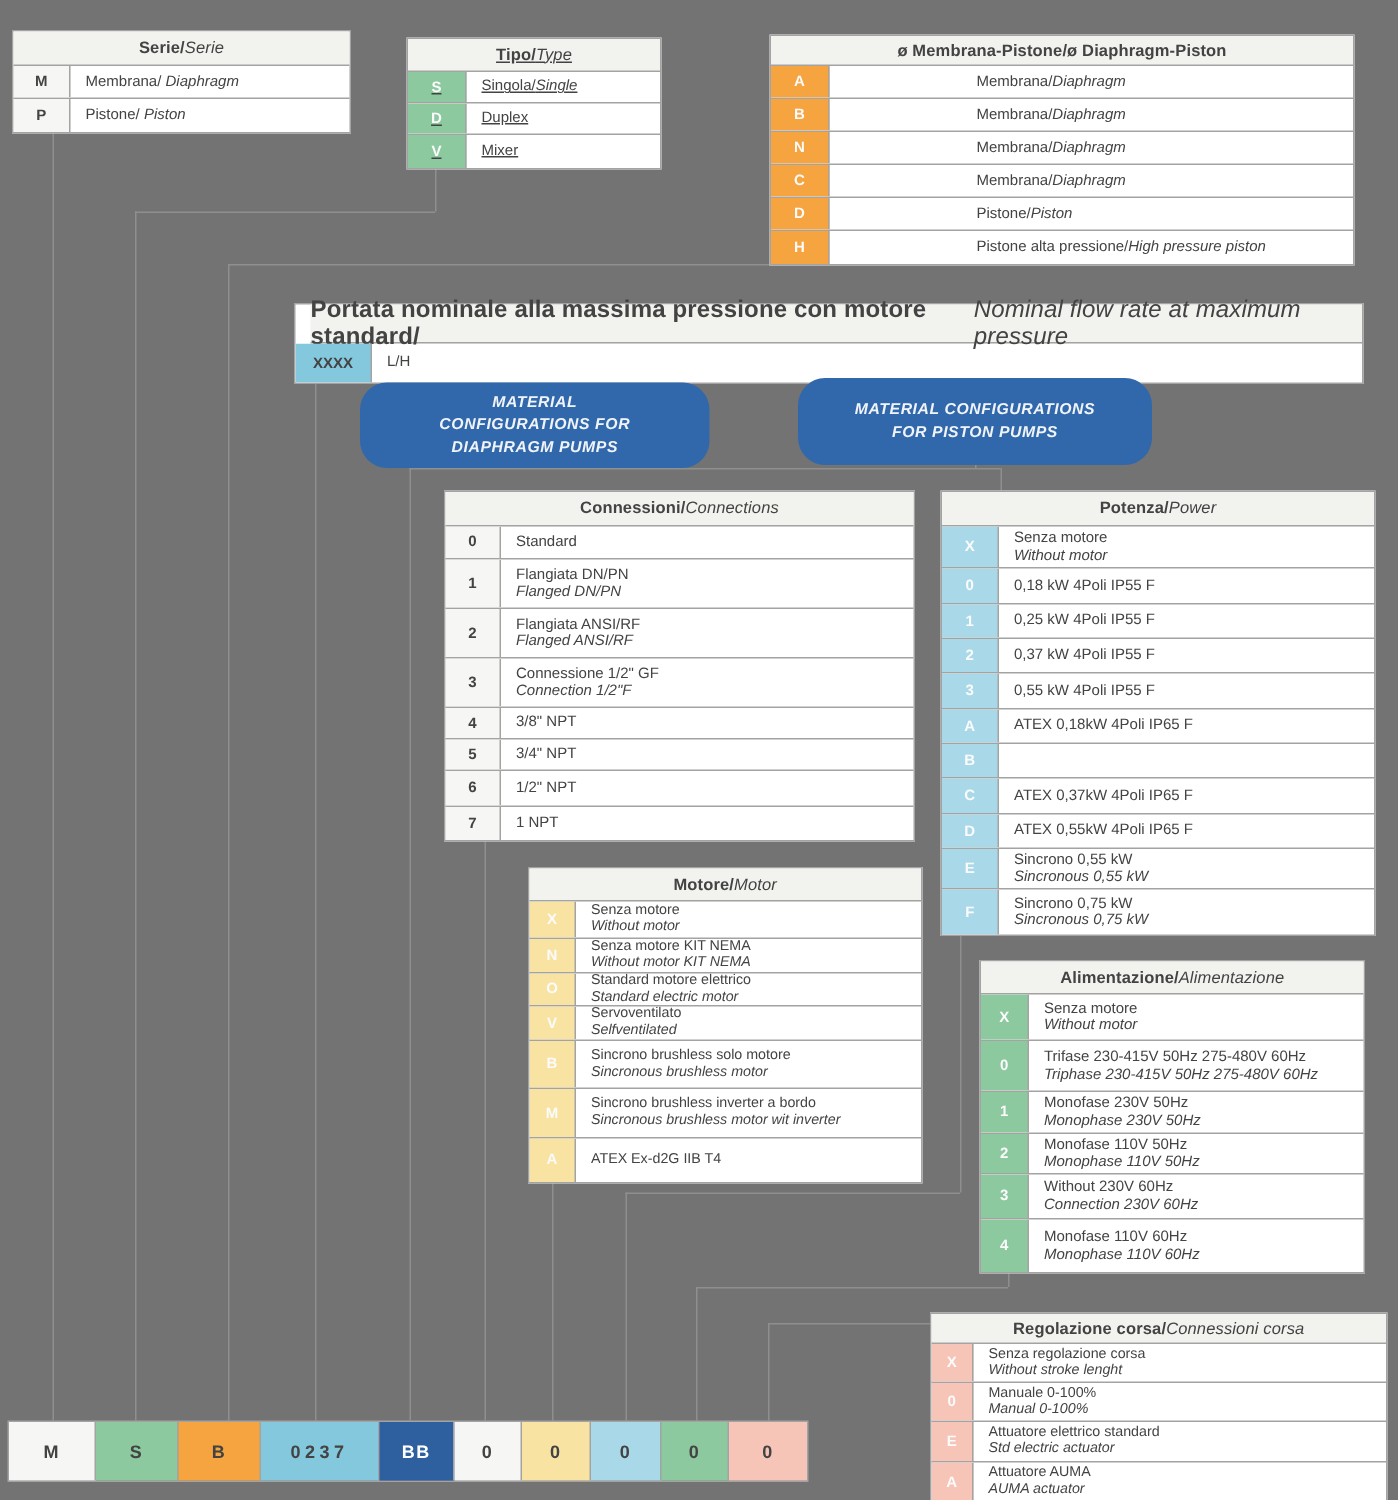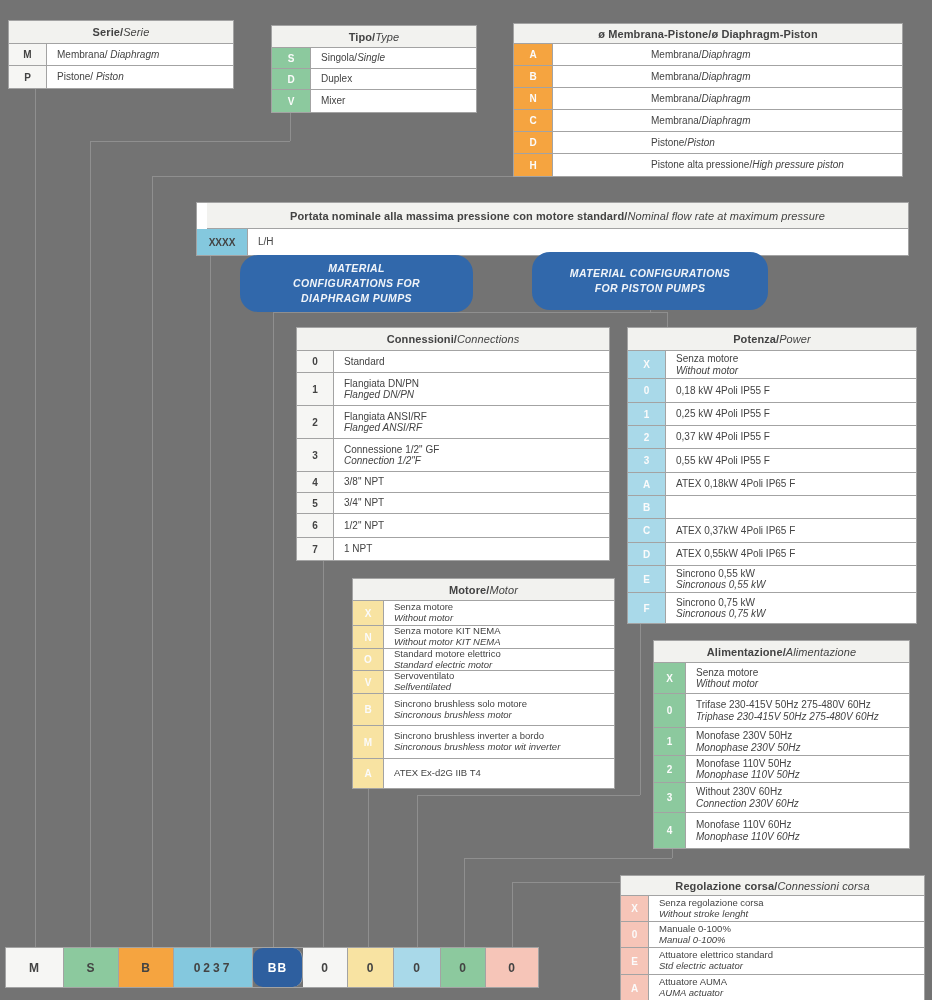--- a/index.html
+++ b/index.html
@@ -81,21 +81,21 @@
             <div><span>Membrana/ </span><span class="seg-i">Diaphragm</span></div>
           </div>
         </div>
         <div class="trow" style="height: 22px;">
           <div class="code c-white" style="width: 38px;">P</div>
           <div class="desc">
             <div><span>Pistone/ </span><span class="seg-i">Piston</span></div>
           </div>
         </div>
       </div>
-      <div class="tbl" style="left: 271px; top: 25px; width: 206px;">
+      <div class="tbl" style="left: 271px; top: 25px; width: 170px; text-decoration: underline;">
         <div class="hdr" style="height: 22px;">
           <span>Tipo/</span>
           <span class="seg-i">Type</span>
         </div>
         <div class="trow" style="height: 21px;">
           <div class="code c-green" style="width: 39px;">S</div>
           <div class="desc">
             <div><span>Singola/</span><span class="seg-i">Single</span></div>
           </div>
         </div>
@@ -154,21 +154,21 @@
         </div>
         <div class="trow" style="height: 22px;">
           <div class="code c-orange" style="width: 39px;">H</div>
           <div class="col2" style="width: 88px;">D 32</div>
           <div class="desc">
             <div><span>Pistone alta pressione/</span><span class="seg-i">High pressure piston</span></div>
           </div>
         </div>
       </div>
       <div class="tbl" style="left: 196px; top: 202px; width: 713px;">
-        <div class="hdr" style="height: 26px; font-size: 11px; margin-left: 10px;">
+        <div class="hdr" style="height: 26px; font-size: 16px; margin-left: 10px;">
           <span>Portata nominale alla massima pressione con motore standard/ </span>
           <span class="seg-i">Nominal flow rate at maximum pressure</span>
         </div>
         <div class="trow" style="height: 26px;">
           <div class="code c-cyan" style="width: 51px;">XXXX</div>
           <div class="desc">
             <div><span>L/H</span></div>
           </div>
         </div>
       </div>
@@ -448,21 +448,21 @@
   <div class="mbox" style="left:532px; top:252px; width:236px; height:58px;">
     <div>MATERIAL CONFIGURATIONS</div>
     <div>FOR PISTON PUMPS</div>
   </div>
 
   <div id="code-row">
       <div class="bcell c-white" style="width: 58px;">M</div>
       <div class="bcell c-green" style="width: 55px;">S</div>
       <div class="bcell c-orange" style="width: 55px;">B</div>
       <div class="bcell c-cyan wide" style="width: 79px;">0237</div>
-      <div class="bcell c-darkblue" style="width: 50px; border-radius: 10px;">BB</div>
+      <div class="bcell c-darkblue" style="width: 50px;">BB</div>
       <div class="bcell c-white" style="width: 45px;">0</div>
       <div class="bcell c-yellow" style="width: 46px;">0</div>
       <div class="bcell c-lightblue" style="width: 47px;">0</div>
       <div class="bcell c-green" style="width: 45px;">0</div>
       <div class="bcell c-pink" style="width: 52px;">0</div>
     </div>
 
 </div>
 
 </body></html>

